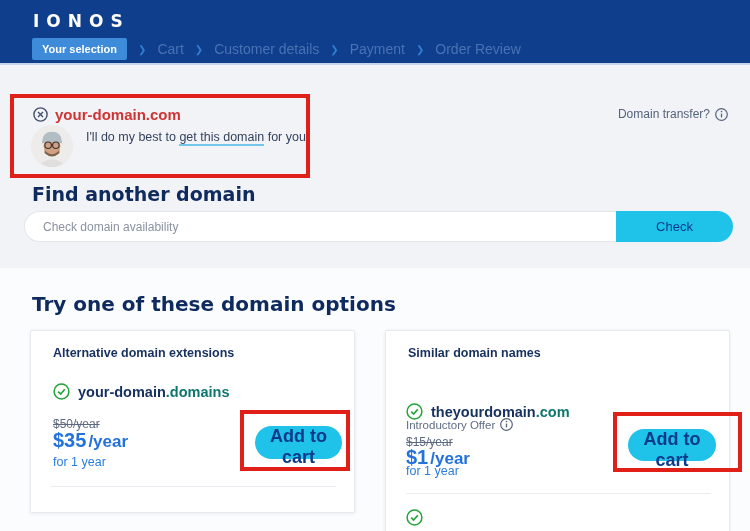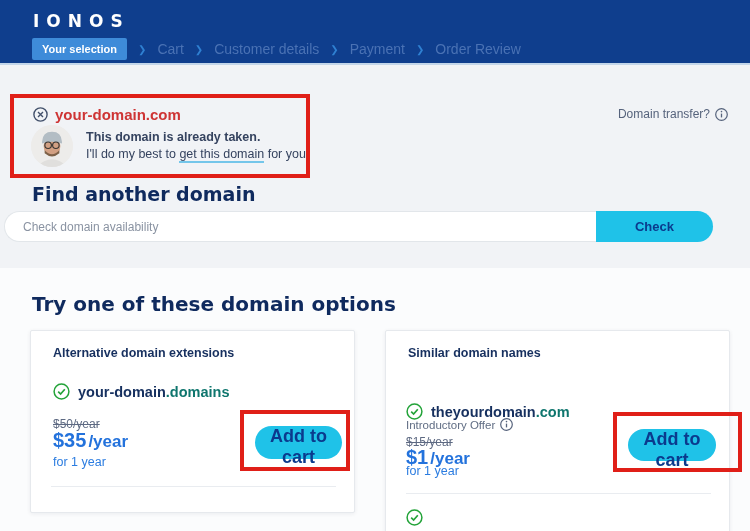--- a/index.html
+++ b/index.html
@@ -43,30 +43,30 @@
   .adv-txt { margin-left:13px; padding-top:4px; font-size:12.5px; color:#35435f; line-height:17px; }
   .adv-bold { font-weight:bold; }
   .adv-link { border-bottom:2px solid #74c6ea; cursor:pointer; }
 
   .transfer { position:absolute; right:22px; top:42px; display:flex; align-items:center; gap:5px; cursor:pointer; }
   .transfer .txt { color:#56637c; font-size:12px; }
 
   .find-h { position:absolute; left:32px; top:118px;
     font-family:"DejaVu Sans",sans-serif; color:#0f2a5e; font-size:19px; font-weight:bold; }
 
-  .search-bar { position:absolute; left:4px; top:146px; width:709px; height:44px; display:flex; }
+  .search-bar { position:absolute; left:24px; top:146px; width:709px; height:44px; display:flex; }
   .search-input {
     flex:1; height:31px; border:1px solid #e2e6ea; border-right:none;
     border-radius:16px 0 0 16px; padding:0 18px; font-size:12px; color:#33415c;
     outline:none; background:#fff;
   }
   .search-input::placeholder { color:#8a93a2; }
   .check-btn {
     width:117px; height:31px; border:none; background:#1fc2e8; color:#0b3a8d;
-    font-size:13px; font-weight:bold; border-radius:0 17px 17px 0; cursor:pointer;
+    font-size:13px; font-weight:normal; border-radius:0 17px 17px 0; cursor:pointer;
     font-family:"Liberation Sans","DejaVu Sans",sans-serif;
   }
 
   
   .bot-sec { position:relative; height:263px; background:#fbfcfd; }
   .try-h { position:absolute; left:32px; top:24px;
     font-family:"DejaVu Sans",sans-serif; color:#0f2a5e; font-size:20px; font-weight:bold; }
 
   .card {
     position:absolute; background:#fff; border:1px solid #e6e9ed; border-radius:2px;
@@ -147,21 +147,20 @@
         <path d="M5 40 Q20 25 35 40 Z" fill="#e0dfdd"></path>
         <ellipse cx="20" cy="20" rx="8" ry="9.5" fill="#d2a083"></ellipse>
         <path d="M13 24 Q20 31.5 27 24 L27 27 Q20 33 13 27 Z" fill="#7d6148"></path>
         <path d="M10.5 16 Q11 6.5 20 6.5 Q29 6.5 29.5 16 L29.5 17.5 Q20 14.5 10.5 17.5 Z" fill="#b3bdc4"></path>
         <circle cx="16.3" cy="19.3" r="3.1" fill="none" stroke="#3a3632" stroke-width="1.1"></circle>
         <circle cx="23.7" cy="19.3" r="3.1" fill="none" stroke="#3a3632" stroke-width="1.1"></circle>
         <path d="M19.4 19 L20.6 19" stroke="#3a3632" stroke-width="1.1"></path>
       </svg>
     </div>
     <div class="adv-txt">
-      <div class="adv-bold">This domain is already taken.</div>
       <div><span>I'll do my best to </span><span class="adv-link">get this domain</span><span> for you!</span></div>
     </div>
   </div>
 
   <div class="transfer">
     <span class="txt">Domain transfer?</span>
     <span class="icn">
       <svg width="13" height="13" viewBox="0 0 13 13">
           <circle cx="6.5" cy="6.5" r="5.8" fill="none" stroke="#56637c" stroke-width="1.2"></circle>
           <path d="M6.5 5.6 L6.5 9.4" stroke="#56637c" stroke-width="1.3"></path>

